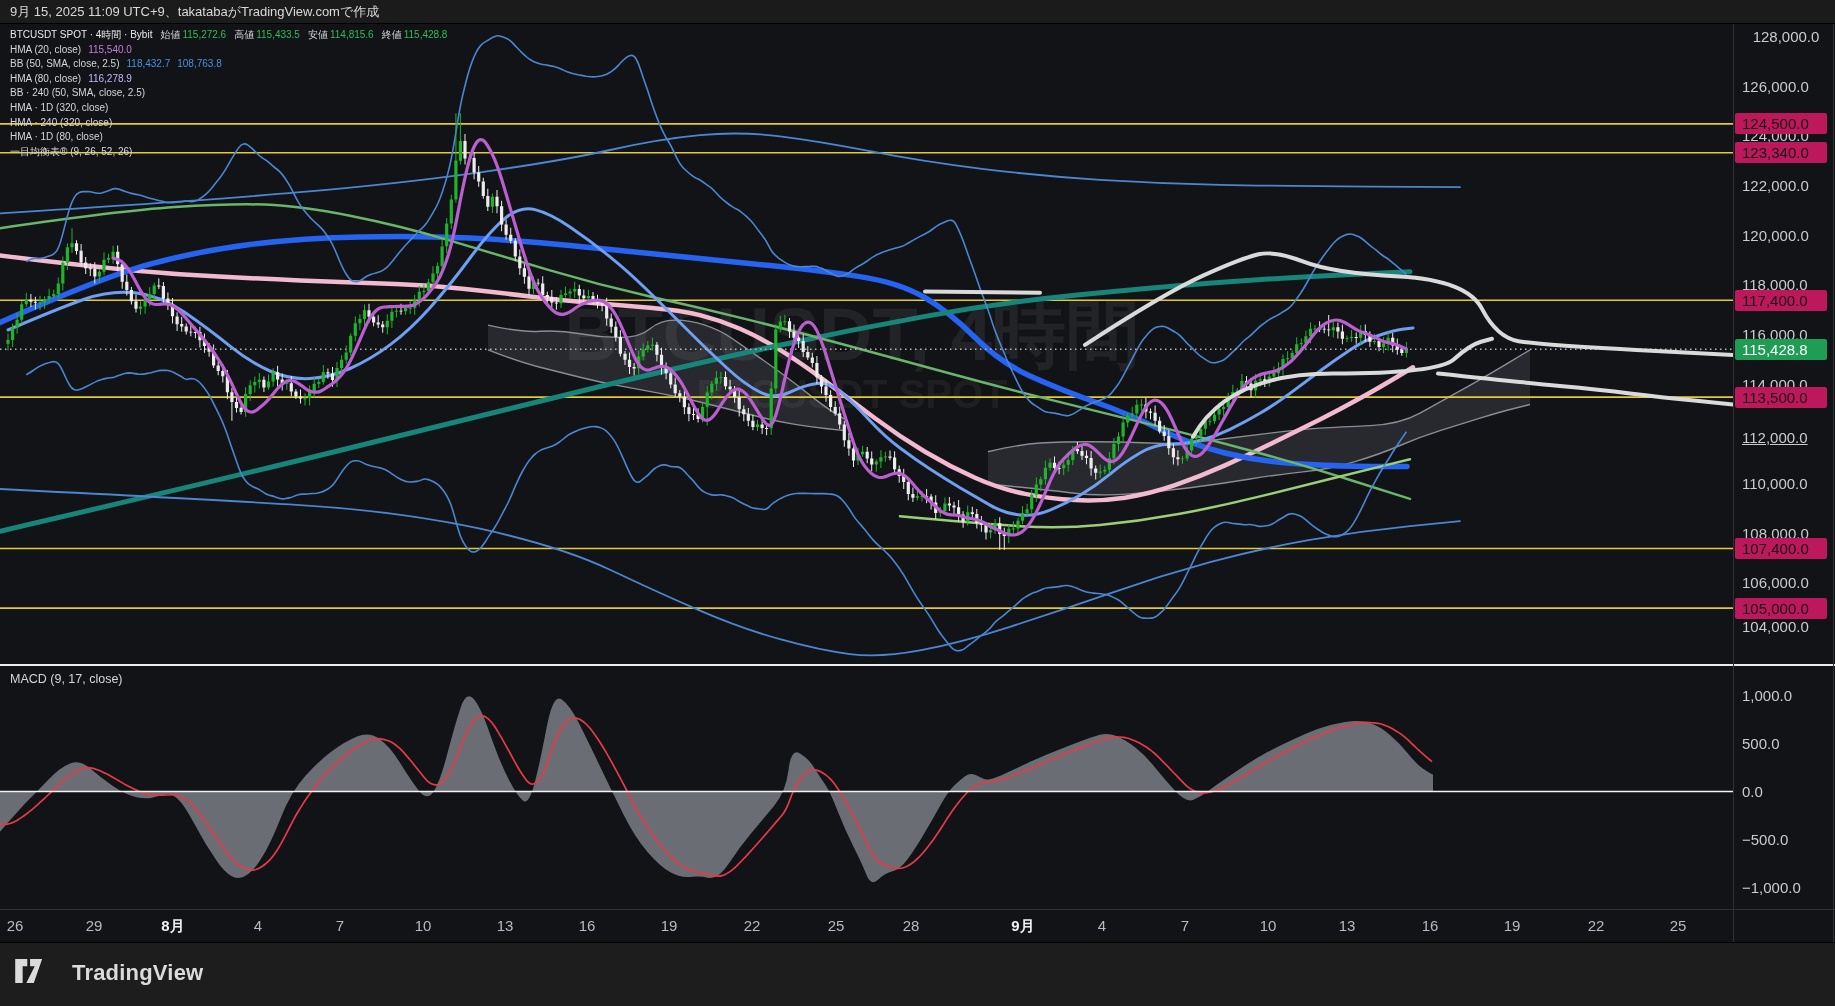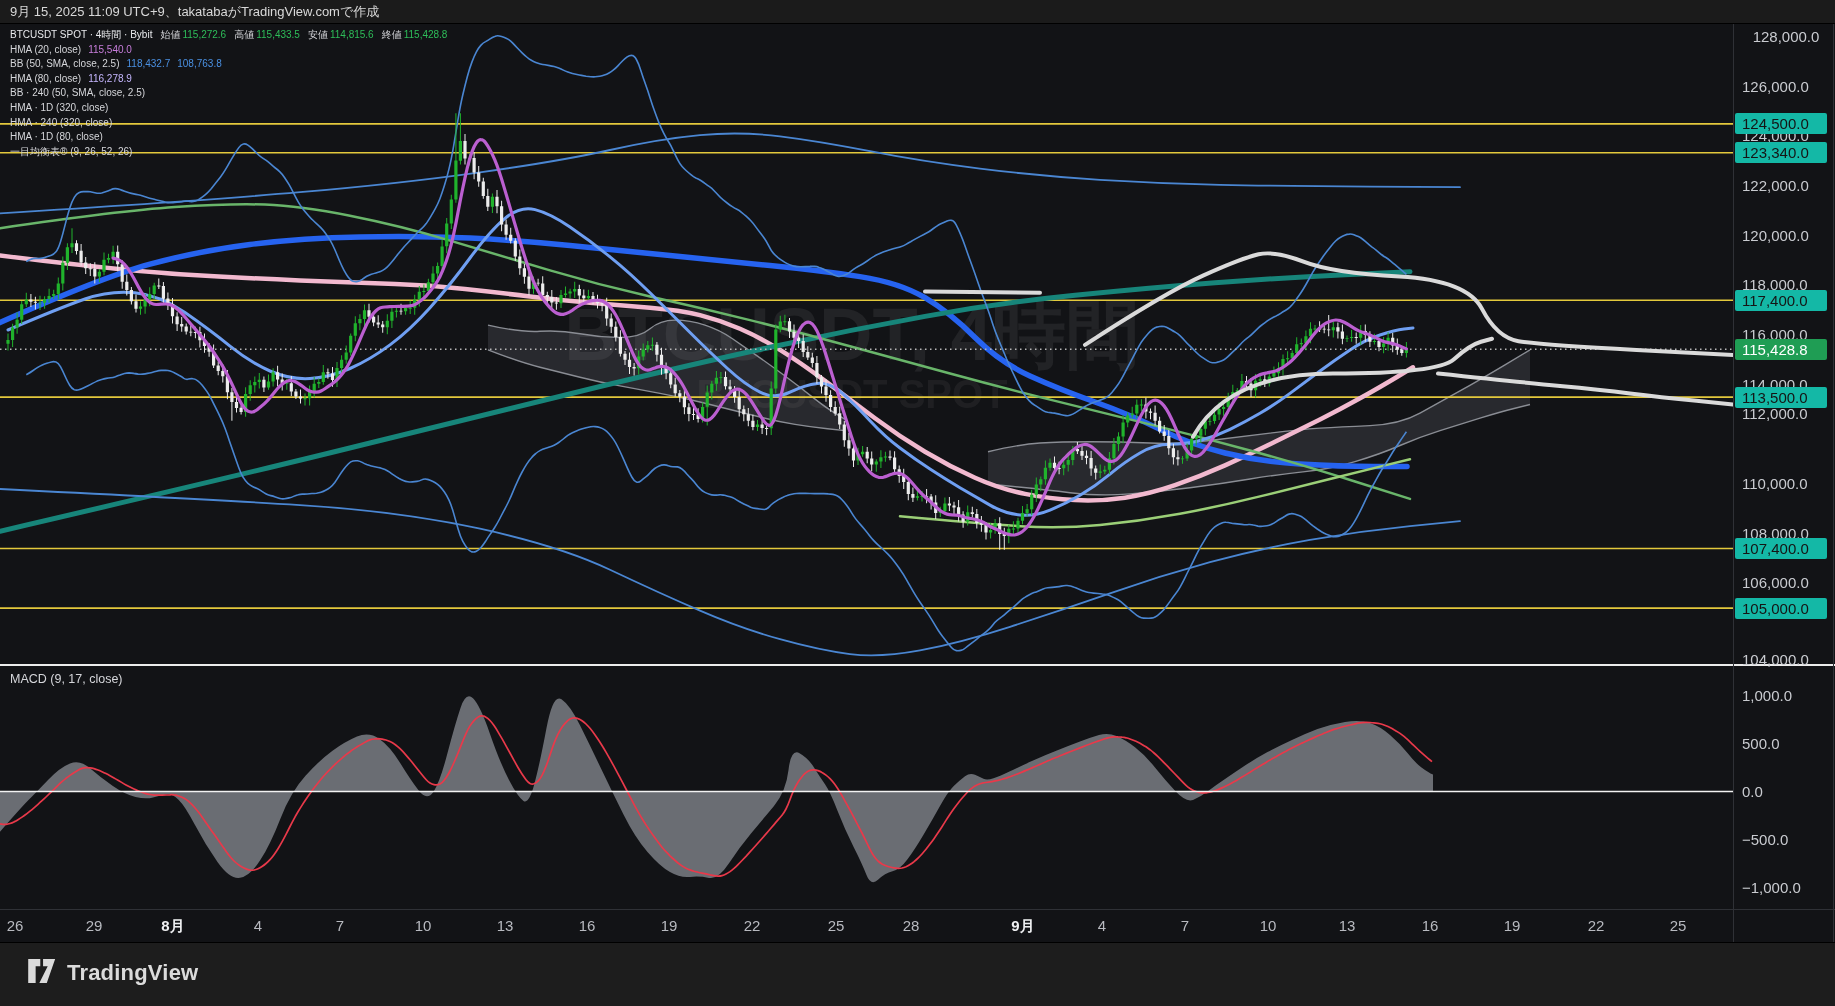--- a/index.html
+++ b/index.html
@@ -15,30 +15,30 @@
   .legend{position:absolute;left:10px;top:4px;}
   .lrow{font-size:10px;line-height:14.6px;color:#d5d6da;white-space:nowrap;}
   .lrow .val{margin-left:7px;}
   .lrow .sym{color:#e8e9ec;}
   .lrow .olab{margin-left:8px;color:#d5d6da;}
   .lrow .oval{margin-left:2px;}
   .macdlabel{position:absolute;left:10px;top:648px;font-size:12.5px;color:#d5d6da;}
   .paxis{position:absolute;left:1733px;top:0;width:102px;height:918px;}
   .plab{position:absolute;left:9px;width:88px;height:20px;line-height:20px;font-size:15px;color:#c9cbd0;white-space:nowrap;}
   .pbadge{position:absolute;left:2px;width:92px;height:21px;line-height:21px;font-size:15px;border-radius:2px;padding-left:7px;box-sizing:border-box;white-space:nowrap;}
-  .pbadge.yellow{background:#14b8a6;color:#151515;}
+  .pbadge.yellow{background:#be185d;color:#151515;}
   .pbadge.green{background:#1f9d54;color:#fff;}
   .taxis{position:absolute;left:0;top:885px;width:1835px;height:33px;border-top:1px solid #2f3136;}
   .tlab{position:absolute;top:7px;font-size:15px;color:#b8bac0;transform:translateX(-50%);white-space:nowrap;}
   .tlab.month{color:#f0f1f3;font-weight:700;}
   .vborder{position:absolute;left:1733px;top:0;width:1px;height:918px;background:#2f3136;}
   .vborder2{position:absolute;left:1833px;top:0;width:1px;height:918px;background:#2f3136;}
   .divider{position:absolute;left:0;top:640px;width:1835px;height:2px;background:#ececec;}
   .footer{position:absolute;left:0;top:942px;width:1835px;height:64px;background:#1d1d1d;border-top:1px solid #000;}
-  .brand{position:absolute;left:27px;top:15px;display:flex;align-items:center;gap:6px;cursor:pointer;}
+  .brand{position:absolute;left:14px;top:15px;display:flex;align-items:center;gap:24px;cursor:pointer;}
   .brandtext{color:#dbdbdb;font-size:22px;font-weight:700;letter-spacing:0.2px;}
 </style>
 </head>
 <body>
 
 <div class="screen">
   <div class="topbar">9月 15, 2025 11:09 UTC+9、takatabaがTradingView.comで作成</div>
 
   <div class="chartwrap">
     <div class="watermark wm1">BTCUSDT, 4時間</div>
@@ -107,25 +107,25 @@
     <div class="vborder2"></div>
     <div class="paxis" id="paxis">
         <div class="plab" style="top: 3px; text-align: center;">128,000.0</div>
         <div class="plab" style="top: 52.6666px;">126,000.0</div>
         <div class="plab" style="top: 102.333px;">124,000.0</div>
         <div class="plab" style="top: 152px;">122,000.0</div>
         <div class="plab" style="top: 201.666px;">120,000.0</div>
         <div class="plab" style="top: 251.333px;">118,000.0</div>
         <div class="plab" style="top: 301px;">116,000.0</div>
         <div class="plab" style="top: 350.666px;">114,000.0</div>
-        <div class="plab" style="top: 380px;">112,000.0</div>
+        <div class="plab" style="top: 404px; text-decoration: underline;">112,000.0</div>
         <div class="plab" style="top: 449.999px;">110,000.0</div>
         <div class="plab" style="top: 499.666px;">108,000.0</div>
         <div class="plab" style="top: 549.333px;">106,000.0</div>
-        <div class="plab" style="top: 626px;">104,000.0</div>
+        <div class="plab" style="top: 593px;">104,000.0</div>
         <div class="pbadge yellow" style="top: 89.4166px;">124,500.0</div>
         <div class="pbadge yellow" style="top: 118.223px;">123,340.0</div>
         <div class="pbadge yellow" style="top: 265.733px;">117,400.0</div>
         <div class="pbadge green" style="top: 314.684px;">115,428.8</div>
         <div class="pbadge yellow" style="top: 362.583px;">113,500.0</div>
         <div class="pbadge yellow" style="top: 514.066px;">107,400.0</div>
         <div class="pbadge yellow" style="top: 573.666px;">105,000.0</div>
         <div class="plab" style="top: 661.5px;">1,000.0</div>
         <div class="plab" style="top: 709.5px;">500.0</div>
         <div class="plab" style="top: 757.5px;">0.0</div>

